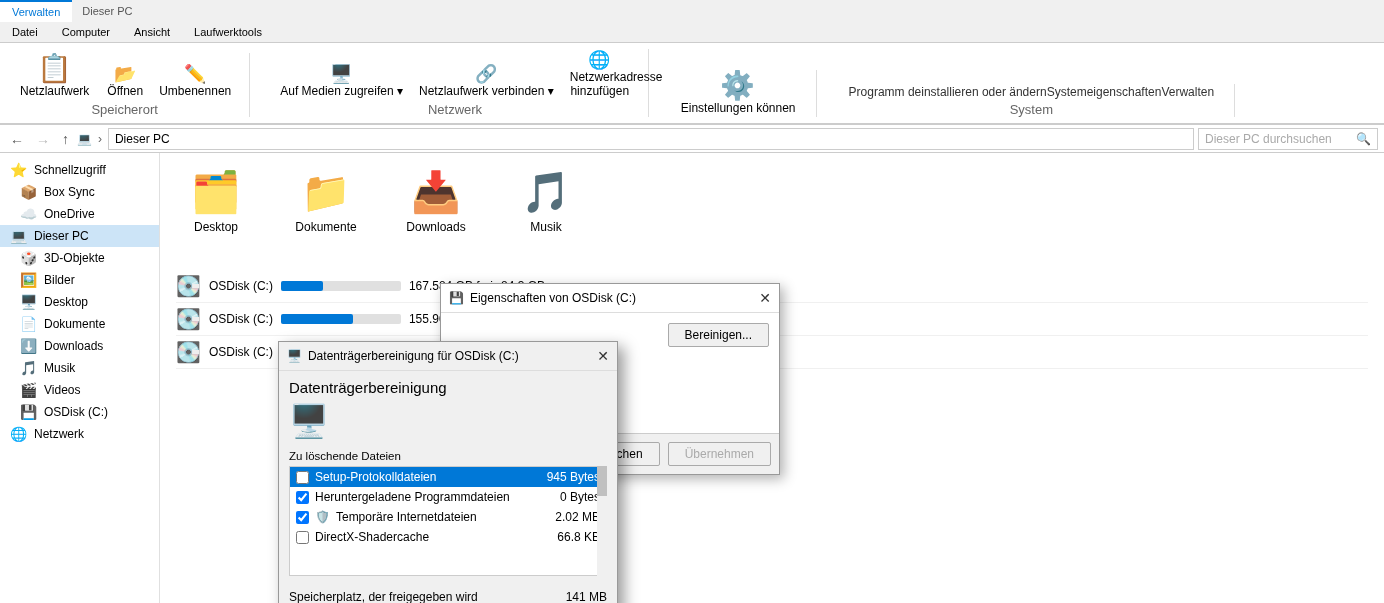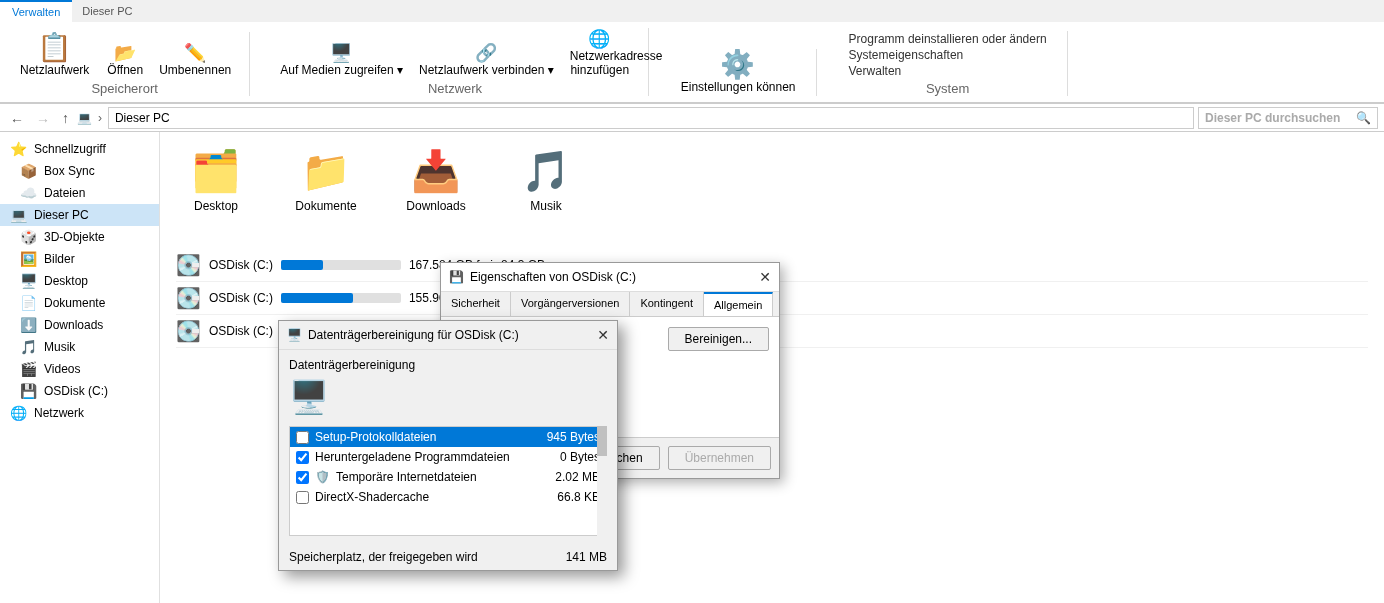--- a/index.html
+++ b/index.html
@@ -11,21 +11,21 @@
     .ribbon-tab.active { background: #fff; border-top: 2px solid #0078d7; color: #0078d7; }
     .ribbon-tab-bar { display: flex; align-items: center; }
     .ribbon-content { background: #fff; padding: 6px 8px; display: flex; gap: 20px; align-items: flex-end; border-bottom: 1px solid #ccc; }
     .ribbon-group { display: flex; flex-direction: column; align-items: center; border-right: 1px solid #ddd; padding: 0 12px 0 4px; min-width: 60px; }
     .ribbon-group-items { display: flex; gap: 4px; align-items: flex-end; }
     .ribbon-group-label { font-size: 13px; color: #666; margin-top: 2px; }
     .ribbon-btn { display: flex; flex-direction: column; align-items: center; cursor: pointer; padding: 2px 6px; border-radius: 2px; font-size: 10.5px; min-width: 44px; }
     .ribbon-icon { font-size: 22px; line-height: 1; margin-bottom: 1px; }
     .ribbon-large-btn { display: flex; flex-direction: column; align-items: center; cursor: pointer; padding: 2px 8px; border-radius: 2px; font-size: 10.5px; }
     .ribbon-large-btn .ribbon-icon { font-size: 28px; }
-    .system-group { display: flex; flex-direction: column; justify-content: center; font-size: 11px; padding: 0 8px; }
+    .system-group { display: flex; flex-direction: row; justify-content: center; font-size: 11px; padding: 0 8px; }
     .system-group a { color: #333; text-decoration: none; display: block; padding: 1px 0; cursor: pointer; }
 
     
     .address-bar { display: flex; align-items: center; background: #fff; border-bottom: 1px solid #ccc; padding: 3px 6px; gap: 4px; height: 28px; }
     .nav-btn { background: none; border: none; cursor: pointer; font-size: 14px; color: #555; padding: 1px 4px; }
     .nav-btn:disabled { color: #bbb; cursor: default; }
     .address-path { flex: 1; display: flex; align-items: center; border: 1px solid #ccc; height: 22px; padding: 0 6px; background: #fff; font-size: 12px; }
     .search-box { width: 180px; border: 1px solid #ccc; height: 22px; padding: 0 6px; font-size: 11px; display: flex; align-items: center; }
 
     
@@ -81,20 +81,26 @@
 </head>
 <body>
 
 <div class="ribbon">
 
   <div class="ribbon-tab-bar">
     <div class="ribbon-tab active">Verwalten</div>
     <div style="padding: 4px 10px; font-size:11px; color:#555;">Dieser PC</div>
   </div>
 
+  <div style="display:flex; background:#f0f0f0; border-bottom:1px solid #ccc;">
+    <div class="ribbon-tab">Datei</div>
+    <div class="ribbon-tab">Computer</div>
+    <div class="ribbon-tab">Ansicht</div>
+    <div class="ribbon-tab">Laufwerktools</div>
+  </div>
 
   <div class="ribbon-content">
 
     <div class="ribbon-group">
       <div class="ribbon-group-items">
         <div class="ribbon-large-btn">
           <span class="ribbon-icon">📋</span>
           <span>Netzlaufwerk</span>
         </div>
         <div class="ribbon-btn">
@@ -148,39 +154,39 @@
 <div class="address-bar">
   <button class="nav-btn">←</button>
   <button class="nav-btn" disabled="">→</button>
   <button class="nav-btn">↑</button>
   <span style="font-size:12px;color:#666;">💻</span>
   <span style="font-size:12px;color:#666;padding:0 2px;">›</span>
   <div class="address-path">
     <span>Dieser PC</span>
   </div>
   <div class="search-box">
-    <span style="color:#aaa;font-weight:bold;">Dieser PC durchsuchen</span>
+    <span style="color:#aaa;">Dieser PC durchsuchen</span>
     <span style="margin-left:auto;color:#999;">🔍</span>
   </div>
 </div>
 
 <div class="main">
 
   <div class="sidebar">
     <div class="sidebar-item">
       <span class="s-icon">⭐</span>
       <span>Schnellzugriff</span>
     </div>
     <div class="sidebar-item" style="padding-left:20px;">
       <span class="s-icon">📦</span>
       <span>Box Sync</span>
     </div>
     <div class="sidebar-item" style="padding-left:20px;">
       <span class="s-icon">☁️</span>
-      <span>Dateien</span>
+      <span>OneDrive</span>
     </div>
     <div class="sidebar-item selected">
       <span class="s-icon">💻</span>
       <span>Dieser PC</span>
     </div>
     <div class="sidebar-item" style="padding-left:20px;">
       <span class="s-icon">🎲</span>
       <span>3D-Objekte</span>
     </div>
     <div class="sidebar-item" style="padding-left:20px;">
@@ -267,26 +273,20 @@
     </div>
 
     <div class="dialog-osdisk">
       <div class="dialog-titlebar">
         <div class="dialog-titlebar-left">
           <span>💾</span>
           <span>Eigenschaften von OSDisk (C:)</span>
         </div>
         <button class="dialog-close">✕</button>
       </div>
-      <div class="dialog-tabs">
-        <div class="dialog-tab">Sicherheit</div>
-        <div class="dialog-tab">Vorgängerversionen</div>
-        <div class="dialog-tab">Kontingent</div>
-        <div class="dialog-tab active">Allgemein</div>
-      </div>
       <div class="dialog-content" style="min-height:120px;">
         <div style="display:flex;justify-content:flex-end;margin-bottom:8px;">
           <button class="dialog-btn">Bereinigen...</button>
         </div>
         <div style="font-size:11px;color:#333;margin-bottom:6px;">tz zu sparen</div>
         <div style="font-size:11px;color:#333;">aufwerk Inhalte zusätzlich</div>
       </div>
       <div class="dialog-footer">
         <button class="dialog-btn">Abbrechen</button>
         <button class="dialog-btn" disabled="" style="color:#aaa;">Übernehmen</button>
@@ -295,24 +295,25 @@
 
     <div class="dialog-cleanup">
       <div class="dialog-titlebar">
         <div class="dialog-titlebar-left">
           <span>🖥️</span>
           <span>Datenträgerbereinigung für OSDisk (C:)</span>
         </div>
         <button class="dialog-close">✕</button>
       </div>
       <div class="cleanup-section">
-        <div style="font-size:12px;font-weight:500;margin-bottom:6px;">Datenträgerbereinigung</div>
+        <div style="font-size:15px;font-weight:500;margin-bottom:6px;">Datenträgerbereinigung</div>
         <div class="cleanup-header">
           <span class="cleanup-header-icon">🖥️</span>
         </div>
+        <div class="cleanup-list-label">Zu löschende Dateien</div>
         <div style="position:relative;">
           <div class="cleanup-list">
 
             <div class="cleanup-list-item selected">
               <input type="checkbox" style="">
               <span>Setup-Protokolldateien</span>
               <span class="item-size">945 Bytes</span>
             </div>
 
             <div class="cleanup-list-item">

